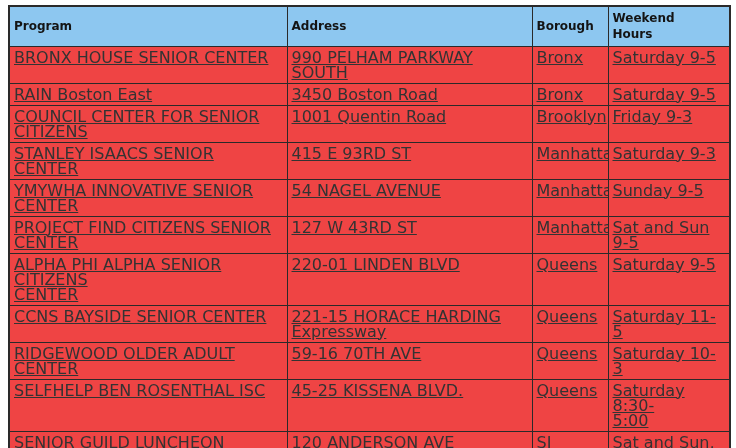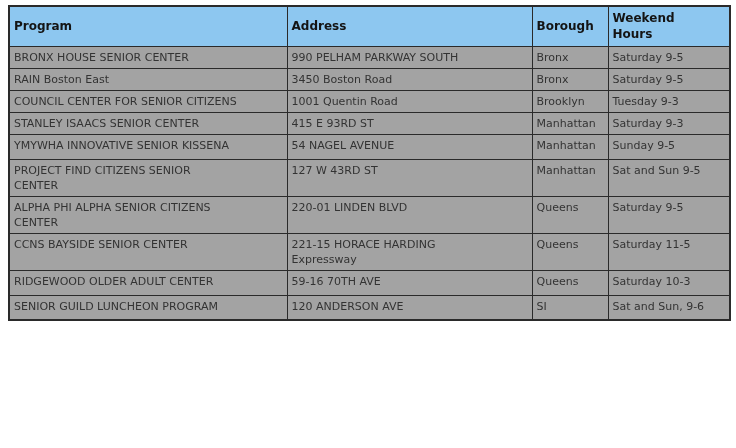--- a/index.html
+++ b/index.html
@@ -33,25 +33,26 @@
     background: #8dc7f0;
     color: #141414;
     font-size: 12px;
     font-weight: bold;
     vertical-align: middle;
     line-height: 16px;
     height: 40px;
     box-sizing: border-box;
   }
   table.senior-table td {
-    background: #a3a3a3;
+    background: #ef4444;
     color: #333333;
-    font-size: 11px;
+    font-size: 16px;
     line-height: 15px;
     vertical-align: top;
+    text-decoration: underline;
   }
   tr.h22 { height: 22px; }
   tr.h25 { height: 25px; }
   tr.h34 { height: 34px; }
   tr.h36 { height: 36px; }
 </style>
 </head>
 <body>
 
 <div class="page">
@@ -81,30 +82,30 @@
       <tr class="h22">
         <td>RAIN Boston East</td>
         <td>3450 Boston Road</td>
         <td>Bronx</td>
         <td>Saturday 9-5</td>
       </tr>
       <tr class="h22">
         <td>COUNCIL CENTER FOR SENIOR CITIZENS</td>
         <td>1001 Quentin Road</td>
         <td>Brooklyn</td>
-        <td>Tuesday 9-3</td>
+        <td>Friday 9-3</td>
       </tr>
       <tr class="h22">
         <td>STANLEY ISAACS SENIOR CENTER</td>
         <td>415 E 93RD ST</td>
         <td>Manhattan</td>
         <td>Saturday 9-3</td>
       </tr>
       <tr class="h25">
-        <td>YMYWHA INNOVATIVE SENIOR KISSENA</td>
+        <td>YMYWHA INNOVATIVE SENIOR CENTER</td>
         <td>54 NAGEL AVENUE</td>
         <td>Manhattan</td>
         <td>Sunday 9-5</td>
       </tr>
       <tr class="h36">
         <td>PROJECT FIND CITIZENS SENIOR
 CENTER</td>
         <td>127 W 43RD ST</td>
         <td>Manhattan</td>
         <td>Sat and Sun 9-5</td>
@@ -122,20 +123,27 @@
 Expressway</td>
         <td>Queens</td>
         <td>Saturday 11-5</td>
       </tr>
       <tr class="h25">
         <td>RIDGEWOOD OLDER ADULT CENTER</td>
         <td>59-16 70TH AVE</td>
         <td>Queens</td>
         <td>Saturday 10-3</td>
       </tr>
+      <tr class="h34">
+        <td>SELFHELP BEN ROSENTHAL ISC</td>
+        <td>45-25 KISSENA BLVD.</td>
+        <td>Queens</td>
+        <td>Saturday 8:30-
+5:00</td>
+      </tr>
       <tr class="h25">
         <td>SENIOR GUILD LUNCHEON PROGRAM</td>
         <td>120 ANDERSON AVE</td>
         <td>SI</td>
         <td>Sat and Sun, 9-6</td>
       </tr>
     </tbody>
   </table>
 </div>
 

